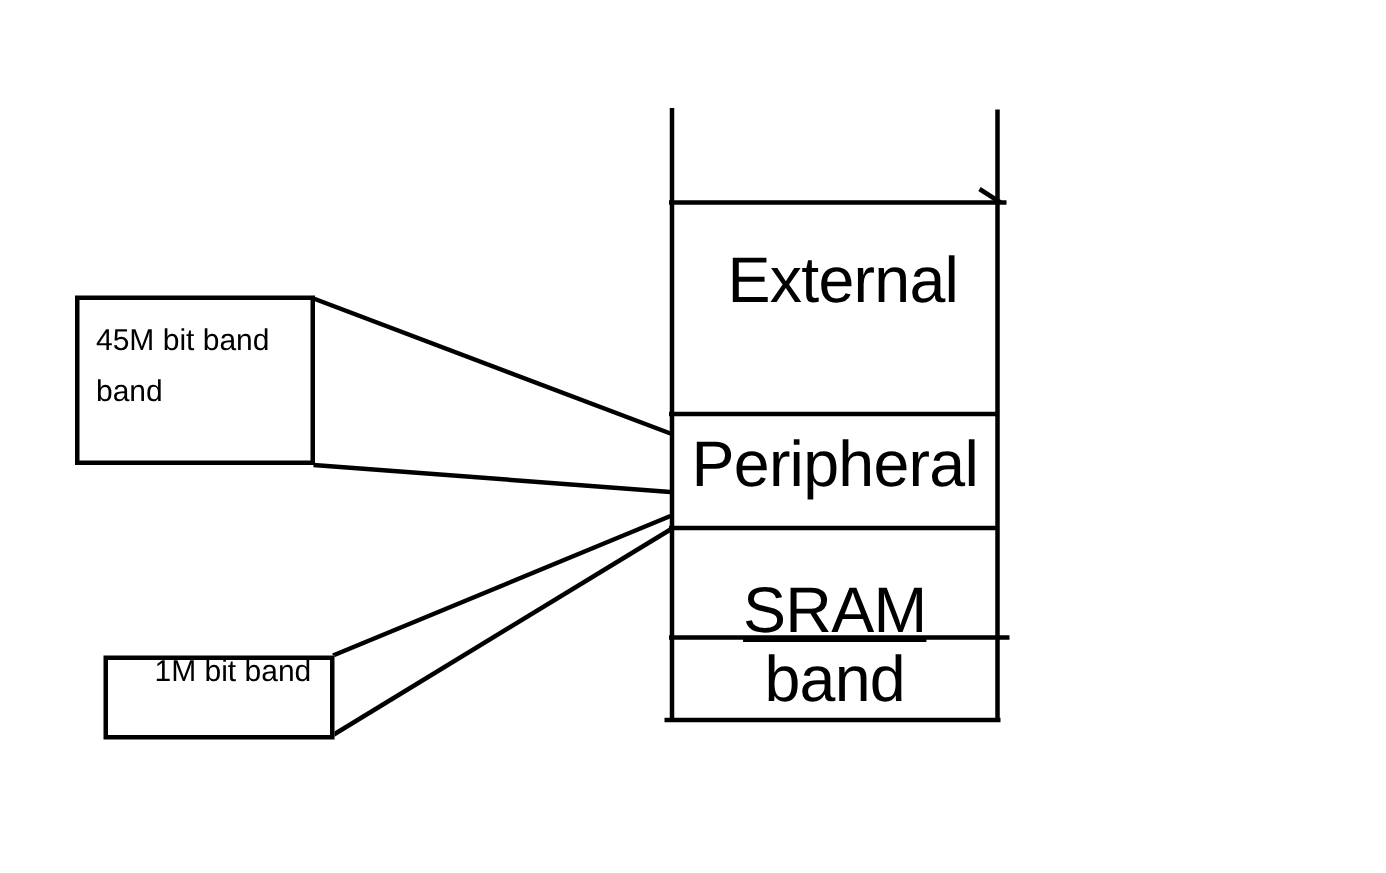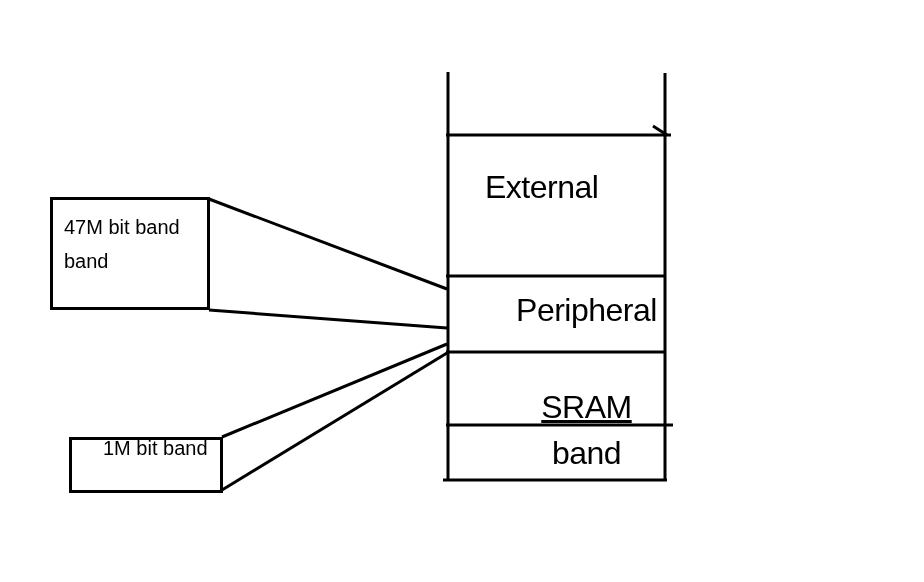--- a/index.html
+++ b/index.html
@@ -56,29 +56,28 @@
   .alias-lbl {
     left: 64px;
     top: 210px;
   }
   .region-lbl {
     left: 84px;
     top: 431px;
     margin-left: 19px;
   }
   .big {
-    font-size: 32px;
+    font-size: 43px;
     letter-spacing: -0.5px;
   }
   .col-center {
     left: 447px;
     width: 219px;
     text-align: center;
     line-height: 44px;
-    margin-left: 30px;
   }
   .external-ram-lbl {
     left: 485px;
     top: 158px;
     line-height: 58px;
   }
   .peripheral-lbl { top: 288px; }
   .sram-lbl       { top: 385px; text-decoration: underline; }
   .code-lbl       { top: 431px; }
 </style>
@@ -102,21 +101,21 @@
     <line x1="209" y1="199" x2="447" y2="289"></line>
     <line x1="209" y1="310" x2="447" y2="328"></line>
     <line x1="222" y1="437" x2="447" y2="344"></line>
     <line x1="222" y1="490" x2="447" y2="353"></line>
   </svg>
 
   <div class="callout-box box-alias"></div>
   <div class="callout-box box-region"></div>
 
   <div class="lbl small-lbl alias-lbl">
-    <div>47M bit band</div>
+    <div>45M bit band</div>
     <div>band</div>
   </div>
   <div class="lbl small-lbl region-lbl">
     <div>1M bit band</div>
   </div>
 
   <div class="lbl big external-ram-lbl">
     <div>External</div>
   </div>
   <div class="lbl big col-center peripheral-lbl">Peripheral</div>

